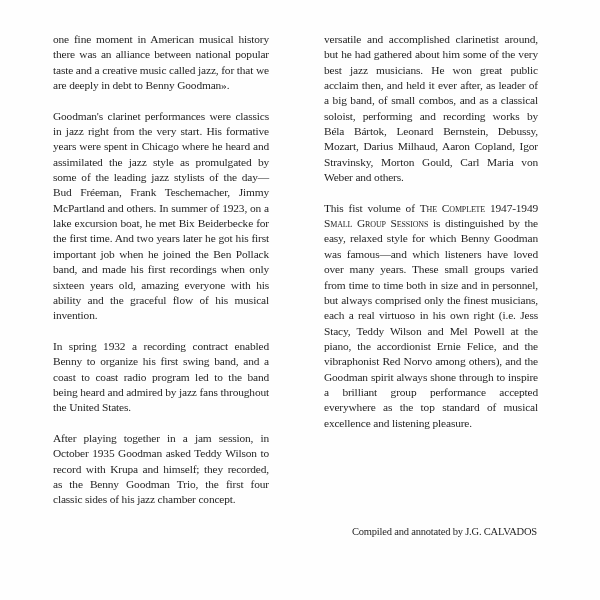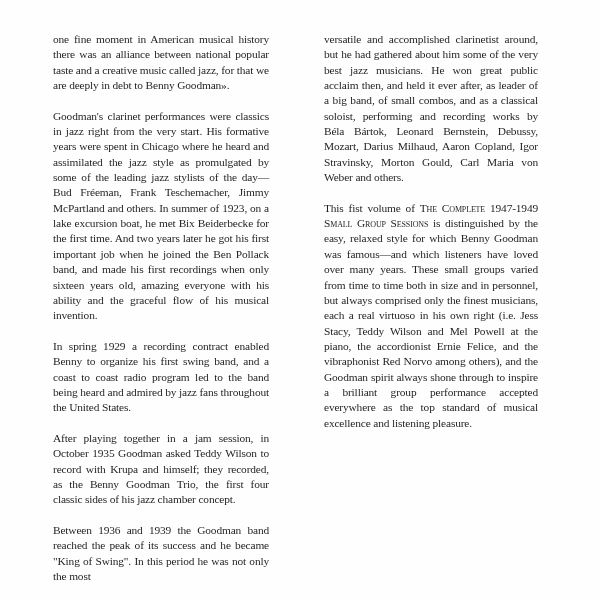--- a/index.html
+++ b/index.html
@@ -18,25 +18,25 @@
     .credits { position: absolute; left: 324px; top: 524px; width: 213px; text-align: right; font-size: 10.5px; line-height: 15.5px; letter-spacing: -0.2px; }
     .credits div { margin: 0; }
   </style>
 </head>
 <body>
 
 <div class="page">
   <div class="col left">
     <p>one fine moment in American musical history there was an alliance between national popular taste and a creative music called jazz, for that we are deeply in debt to Benny Goodman».</p>
     <p>Goodman's clarinet performances were  classics in jazz right from the very start. His formative years were spent in Chicago where he heard and assimilated the jazz style as promulgated by some of the leading jazz stylists of the day—Bud Fréeman, Frank Teschemacher, Jimmy McPartland and others. In summer of 1923, on a lake excursion boat, he met Bix Beiderbecke for the first time. And two years later he got his first important job when he joined the Ben Pollack band, and made his first recordings when only sixteen years old, amazing everyone with his ability and the graceful flow of his musical invention.</p>
-    <p>In spring 1929 a recording contract enabled Benny to organize his first swing band, and a coast to coast radio program led to the band being heard and admired by jazz fans throughout the United States.</p>
+    <p>In spring 1932 a recording contract enabled Benny to organize his first swing band, and a coast to coast radio program led to the band being heard and admired by jazz fans throughout the United States.</p>
     <p>After playing together in a jam session, in October 1935 Goodman asked Teddy Wilson to record with Krupa and himself; they recorded, as the Benny Goodman Trio, the first four classic sides of his jazz chamber concept.</p>
-    <p>Between 1936 and 1939 the Goodman band reached the peak of its success and he became "King of Swing". In this period he was not only the most</p>
   </div>
 
   <div class="col right">
     <p>versatile and accomplished clarinetist around, but he had gathered about him some of the very best jazz musicians. He won great public acclaim then, and  held it ever after, as leader of a big band, of small combos, and as a classical soloist, performing and recording works by Béla Bártok, Leonard Bernstein, Debussy, Mozart, Darius Milhaud, Aaron Copland, Igor Stravinsky, Morton Gould, Carl Maria von Weber and others.</p>
     <p><span>This fist volume of </span><span class="sc">The Complete 1947-1949 Small Group Sessions</span><span> is distinguished by the easy, relaxed style for which Benny Goodman was famous—and which listeners have loved over  many years. These small groups varied from time to time both in size and in personnel, but always comprised only the finest musicians, each a real virtuoso in his own right (i.e. Jess Stacy, Teddy Wilson and Mel Powell at the piano, the accordionist Ernie Felice, and the vibraphonist Red Norvo among others), and the Goodman spirit always shone through to inspire a brilliant group performance accepted everywhere as the top standard of musical excellence and listening pleasure.</span></p>
   </div>
 
   <div class="credits">
+    <div>Compiled and annotated by J.G. CALVADOS</div>
   </div>
 </div>
 
 </body></html>

